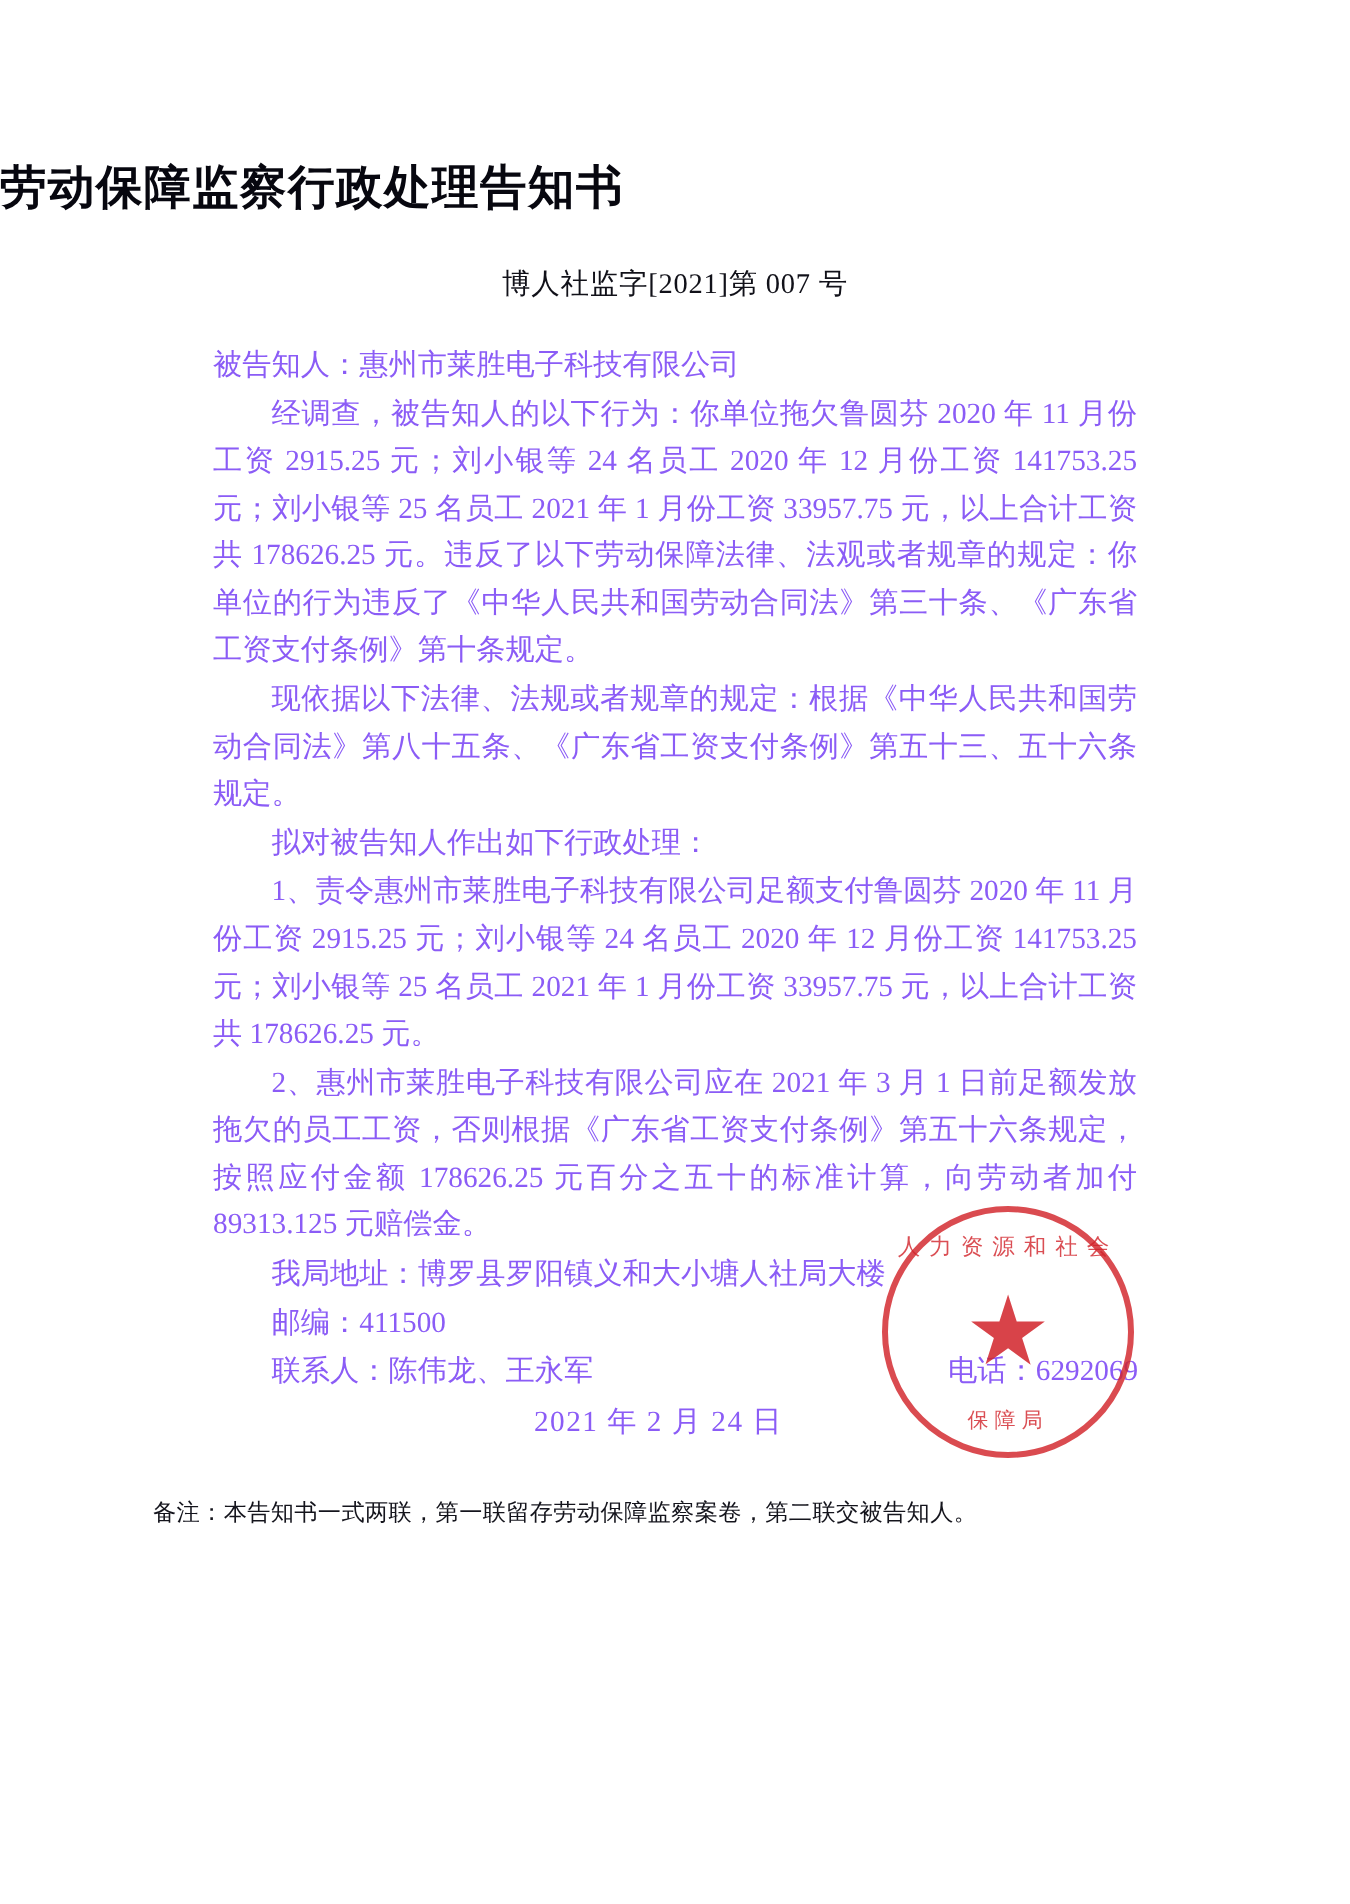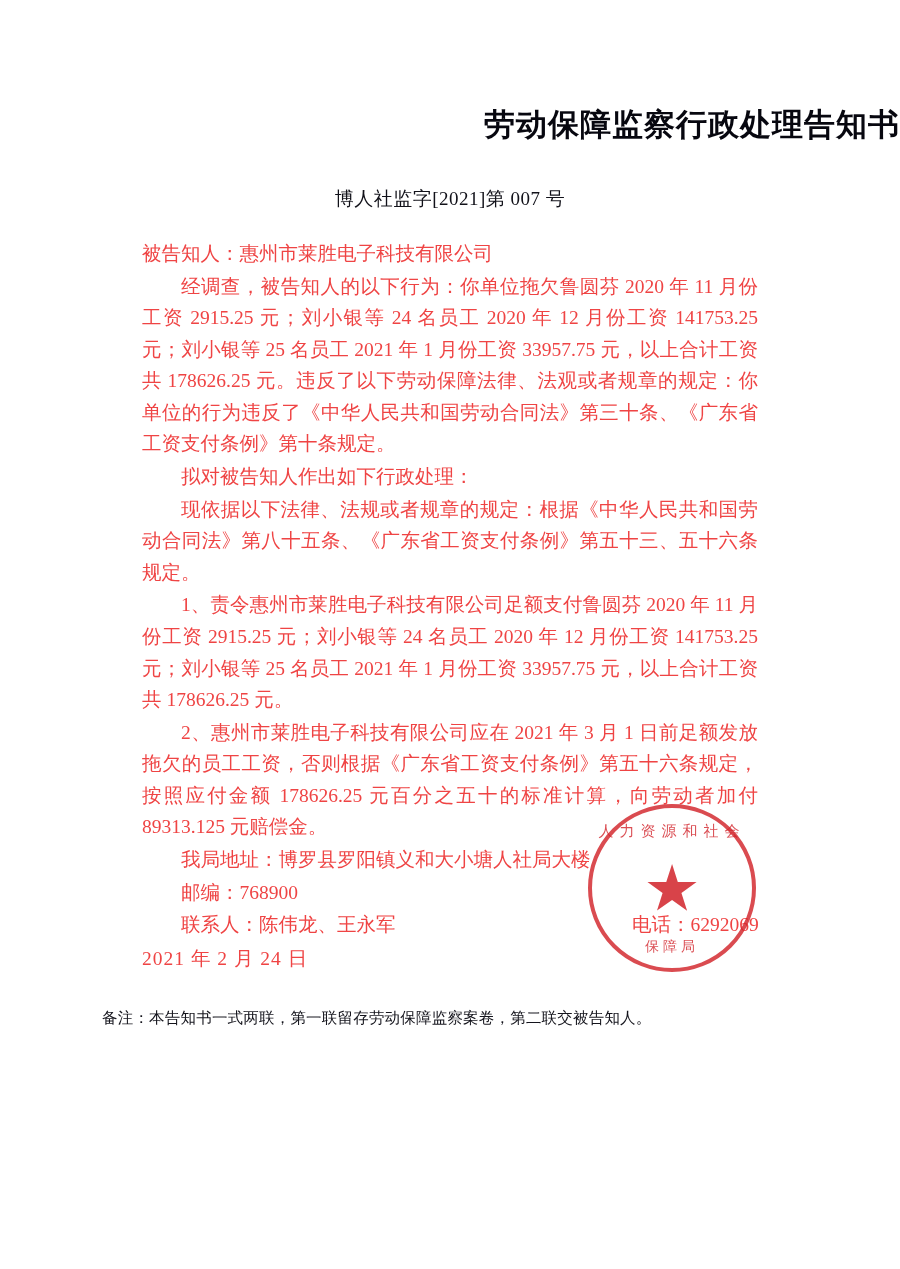--- a/index.html
+++ b/index.html
@@ -16,43 +16,43 @@
     overflow: hidden;
   }
   .page {
     position: relative;
     width: 900px;
     height: 1269px;
     box-sizing: border-box;
     padding: 0;
   }
   .doc-title {
-    text-align: right;
+    text-align: left;
     font-family: "DejaVu Sans", "Liberation Sans", sans-serif;
     font-weight: bold;
     font-size: 31px;
     letter-spacing: 1px;
     margin: 0;
     padding-top: 104px;
     color: #07070f;
   }
   .doc-number {
     text-align: center;
     font-size: 19px;
-    margin-top: 40px;
+    margin-top: 30px;
     letter-spacing: 0.5px;
     color: #111119;
   }
   .body-wrap {
     margin: 26px 142px 0 142px;
     font-size: 19.5px;
     line-height: 1.62;
     text-align: justify;
     text-justify: inter-ideograph;
-    color: #ef4444;
+    color: #8b5cf6;
   }
   .para {
     margin: 0 0 1px 0;
     text-indent: 2em;
   }
   .para.no-indent {
     text-indent: 0;
   }
   .addr-block .para {
     text-indent: 2em;
@@ -61,21 +61,21 @@
   .contact-row {
     position: relative;
   }
   .phone {
     position: absolute;
     left: 451px;
     top: 0;
     white-space: nowrap;
   }
   .date-line {
-    text-align: left;
+    text-align: center;
     padding-right: 22px;
     margin-top: 2px;
     letter-spacing: 1px;
   }
   .footnote {
     margin: 34px 142px 0 102px;
     font-size: 15.5px;
     color: #14141c;
     letter-spacing: 0.2px;
   }
@@ -127,32 +127,32 @@
   <h1 class="doc-title">劳动保障监察行政处理告知书</h1>
 
   <div class="doc-number">博人社监字[2021]第 007 号</div>
 
   <div class="body-wrap">
 
     <p class="para no-indent">被告知人：惠州市莱胜电子科技有限公司</p>
 
     <p class="para">经调查，被告知人的以下行为：你单位拖欠鲁圆芬 2020 年 11 月份工资 2915.25 元；刘小银等 24 名员工 2020 年 12 月份工资 141753.25 元；刘小银等 25 名员工 2021 年 1 月份工资 33957.75 元，以上合计工资共 178626.25 元。违反了以下劳动保障法律、法观或者规章的规定：你单位的行为违反了《中华人民共和国劳动合同法》第三十条、《广东省工资支付条例》第十条规定。</p>
 
+    <p class="para">现依据以下法律、法规或者规章的规定：根据《中华人民共和国劳动合同法》第八十五条、《广东省工资支付条例》第五十三、五十六条规定。</p>
+
     <p class="para">拟对被告知人作出如下行政处理：</p>
-
-    <p class="para">现依据以下法律、法规或者规章的规定：根据《中华人民共和国劳动合同法》第八十五条、《广东省工资支付条例》第五十三、五十六条规定。</p>
 
     <p class="para">1、责令惠州市莱胜电子科技有限公司足额支付鲁圆芬 2020 年 11 月份工资 2915.25 元；刘小银等 24 名员工 2020 年 12 月份工资 141753.25 元；刘小银等 25 名员工 2021 年 1 月份工资 33957.75 元，以上合计工资共 178626.25 元。</p>
 
     <p class="para">2、惠州市莱胜电子科技有限公司应在 2021 年 3 月 1 日前足额发放拖欠的员工工资，否则根据《广东省工资支付条例》第五十六条规定，按照应付金额 178626.25 元百分之五十的标准计算，向劳动者加付 89313.125 元赔偿金。</p>
 
 
     <div class="addr-block">
       <p class="para">我局地址：博罗县罗阳镇义和大小塘人社局大楼</p>
-      <p class="para">邮编：768900</p>
+      <p class="para">邮编：411500</p>
       <p class="para contact-row">
         <span>联系人：陈伟龙、王永军</span>
         <span class="phone">电话：6292069</span>
       </p>
       <p class="date-line">2021 年 2 月 24 日</p>
     </div>
 
   </div>
 
   <div class="footnote">备注：本告知书一式两联，第一联留存劳动保障监察案卷，第二联交被告知人。</div>

